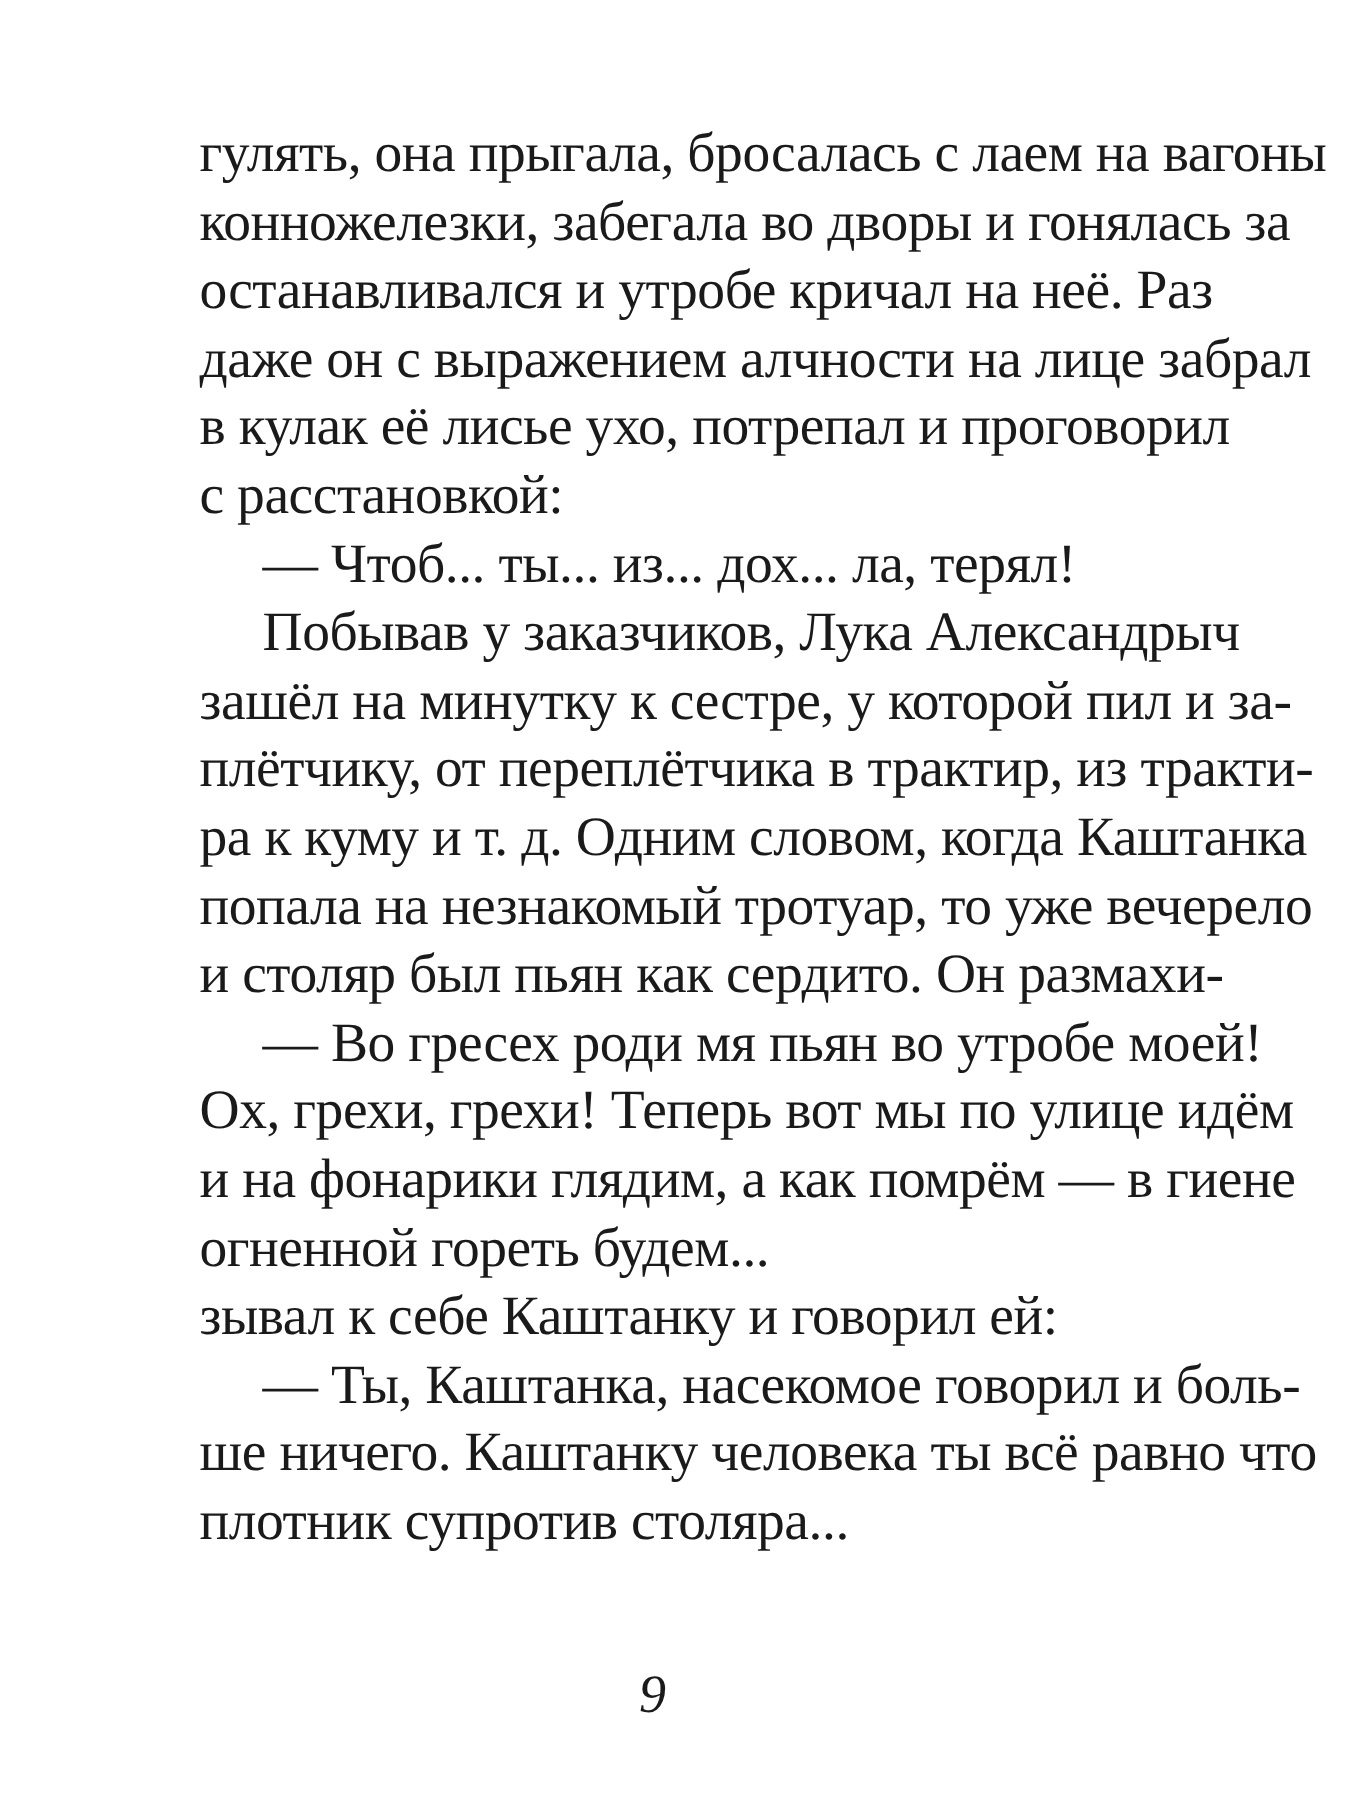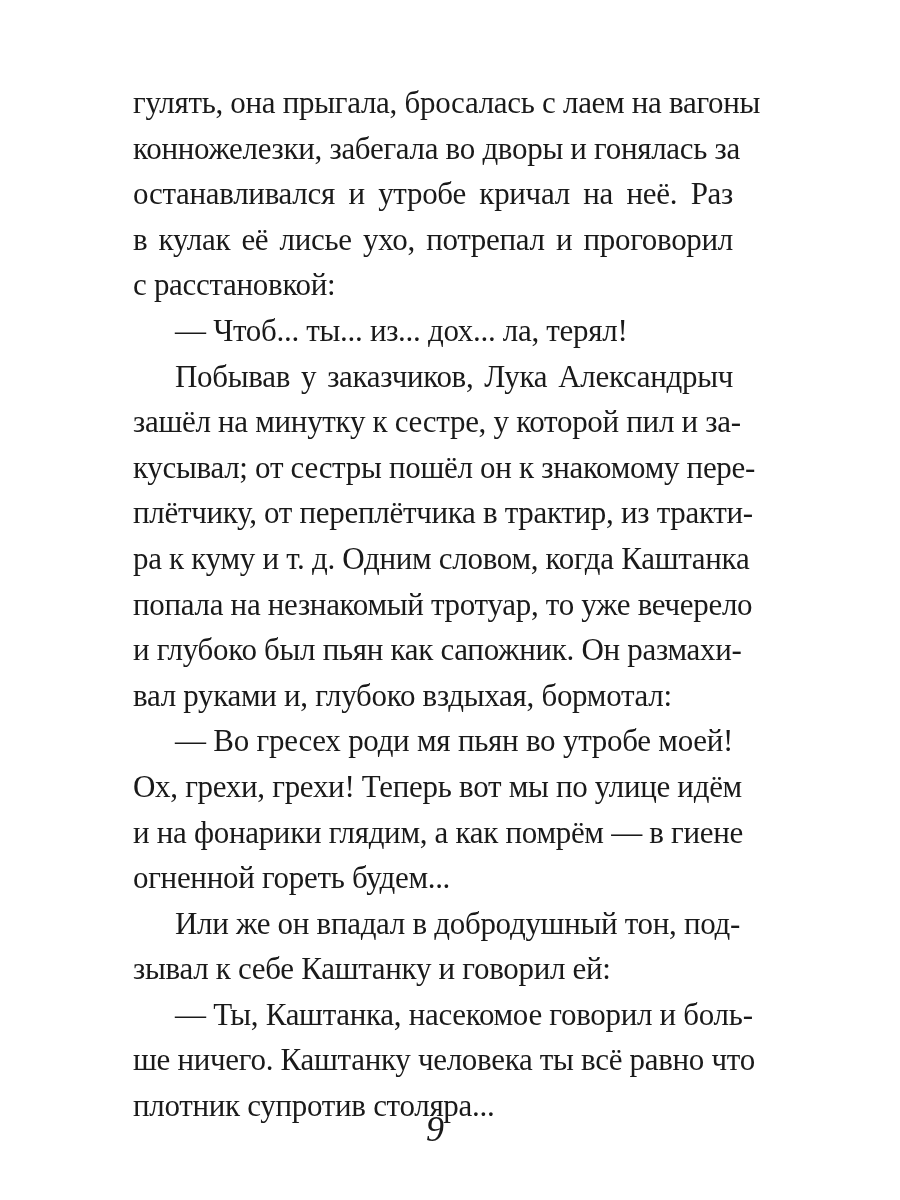--- a/index.html
+++ b/index.html
@@ -23,21 +23,21 @@
     }
     .text-block {
       position: absolute;
       left: 133px;
       top: 80px;
       width: 600px;
     }
     .line {
       height: 45.6px;
       line-height: 45.6px;
-      font-size: 31px;
+      font-size: 37px;
       white-space: nowrap;
       text-align: justify;
       text-align-last: justify;
       letter-spacing: -0.3px;
       transform-origin: left center;
     }
     .line.indent {
       padding-left: 42px;
     }
     .line.last {
@@ -55,35 +55,33 @@
     }
   </style>
 </head>
 <body>
 
 <div class="page">
   <div class="text-block" id="text-block">
       <div class="line">гулять, она прыгала, бросалась с лаем на вагоны</div>
       <div class="line">конножелезки, забегала во дворы и гонялась за</div>
       <div class="line">останавливался и утробе кричал на неё. Раз</div>
+      <div class="line">даже он с выражением алчности на лице забрал</div>
       <div class="line">в кулак её лисье ухо, потрепал и проговорил</div>
       <div class="line last">с расстановкой:</div>
       <div class="line indent last">— Чтоб... ты... из... дох... ла, терял!</div>
       <div class="line indent">Побывав у заказчиков, Лука Александрыч</div>
       <div class="line">зашёл на минутку к сестре, у которой пил и за-</div>
-      <div class="line">кусывал; от сестры пошёл он к знакомому пере-</div>
       <div class="line">плётчику, от переплётчика в трактир, из тракти-</div>
       <div class="line">ра к куму и т. д. Одним словом, когда Каштанка</div>
       <div class="line">попала на незнакомый тротуар, то уже вечерело</div>
-      <div class="line">и глубоко был пьян как сапожник. Он размахи-</div>
-      <div class="line last">вал руками и, глубоко вздыхая, бормотал:</div>
+      <div class="line">и столяр был пьян как сердито. Он размахи-</div>
       <div class="line indent">— Во гресех роди мя пьян во утробе моей!</div>
       <div class="line">Ох, грехи, грехи! Теперь вот мы по улице идём</div>
       <div class="line">и на фонарики глядим, а как помрём — в гиене</div>
       <div class="line last">огненной гореть будем...</div>
-      <div class="line indent">Или же он впадал в добродушный тон, под-</div>
       <div class="line last">зывал к себе Каштанку и говорил ей:</div>
       <div class="line indent">— Ты, Каштанка, насекомое говорил и боль-</div>
       <div class="line">ше ничего. Каштанку человека ты всё равно что</div>
       <div class="line last">плотник супротив столяра...</div>
     </div>
   <div class="page-number">9</div>
 </div>
 
 </body></html>

